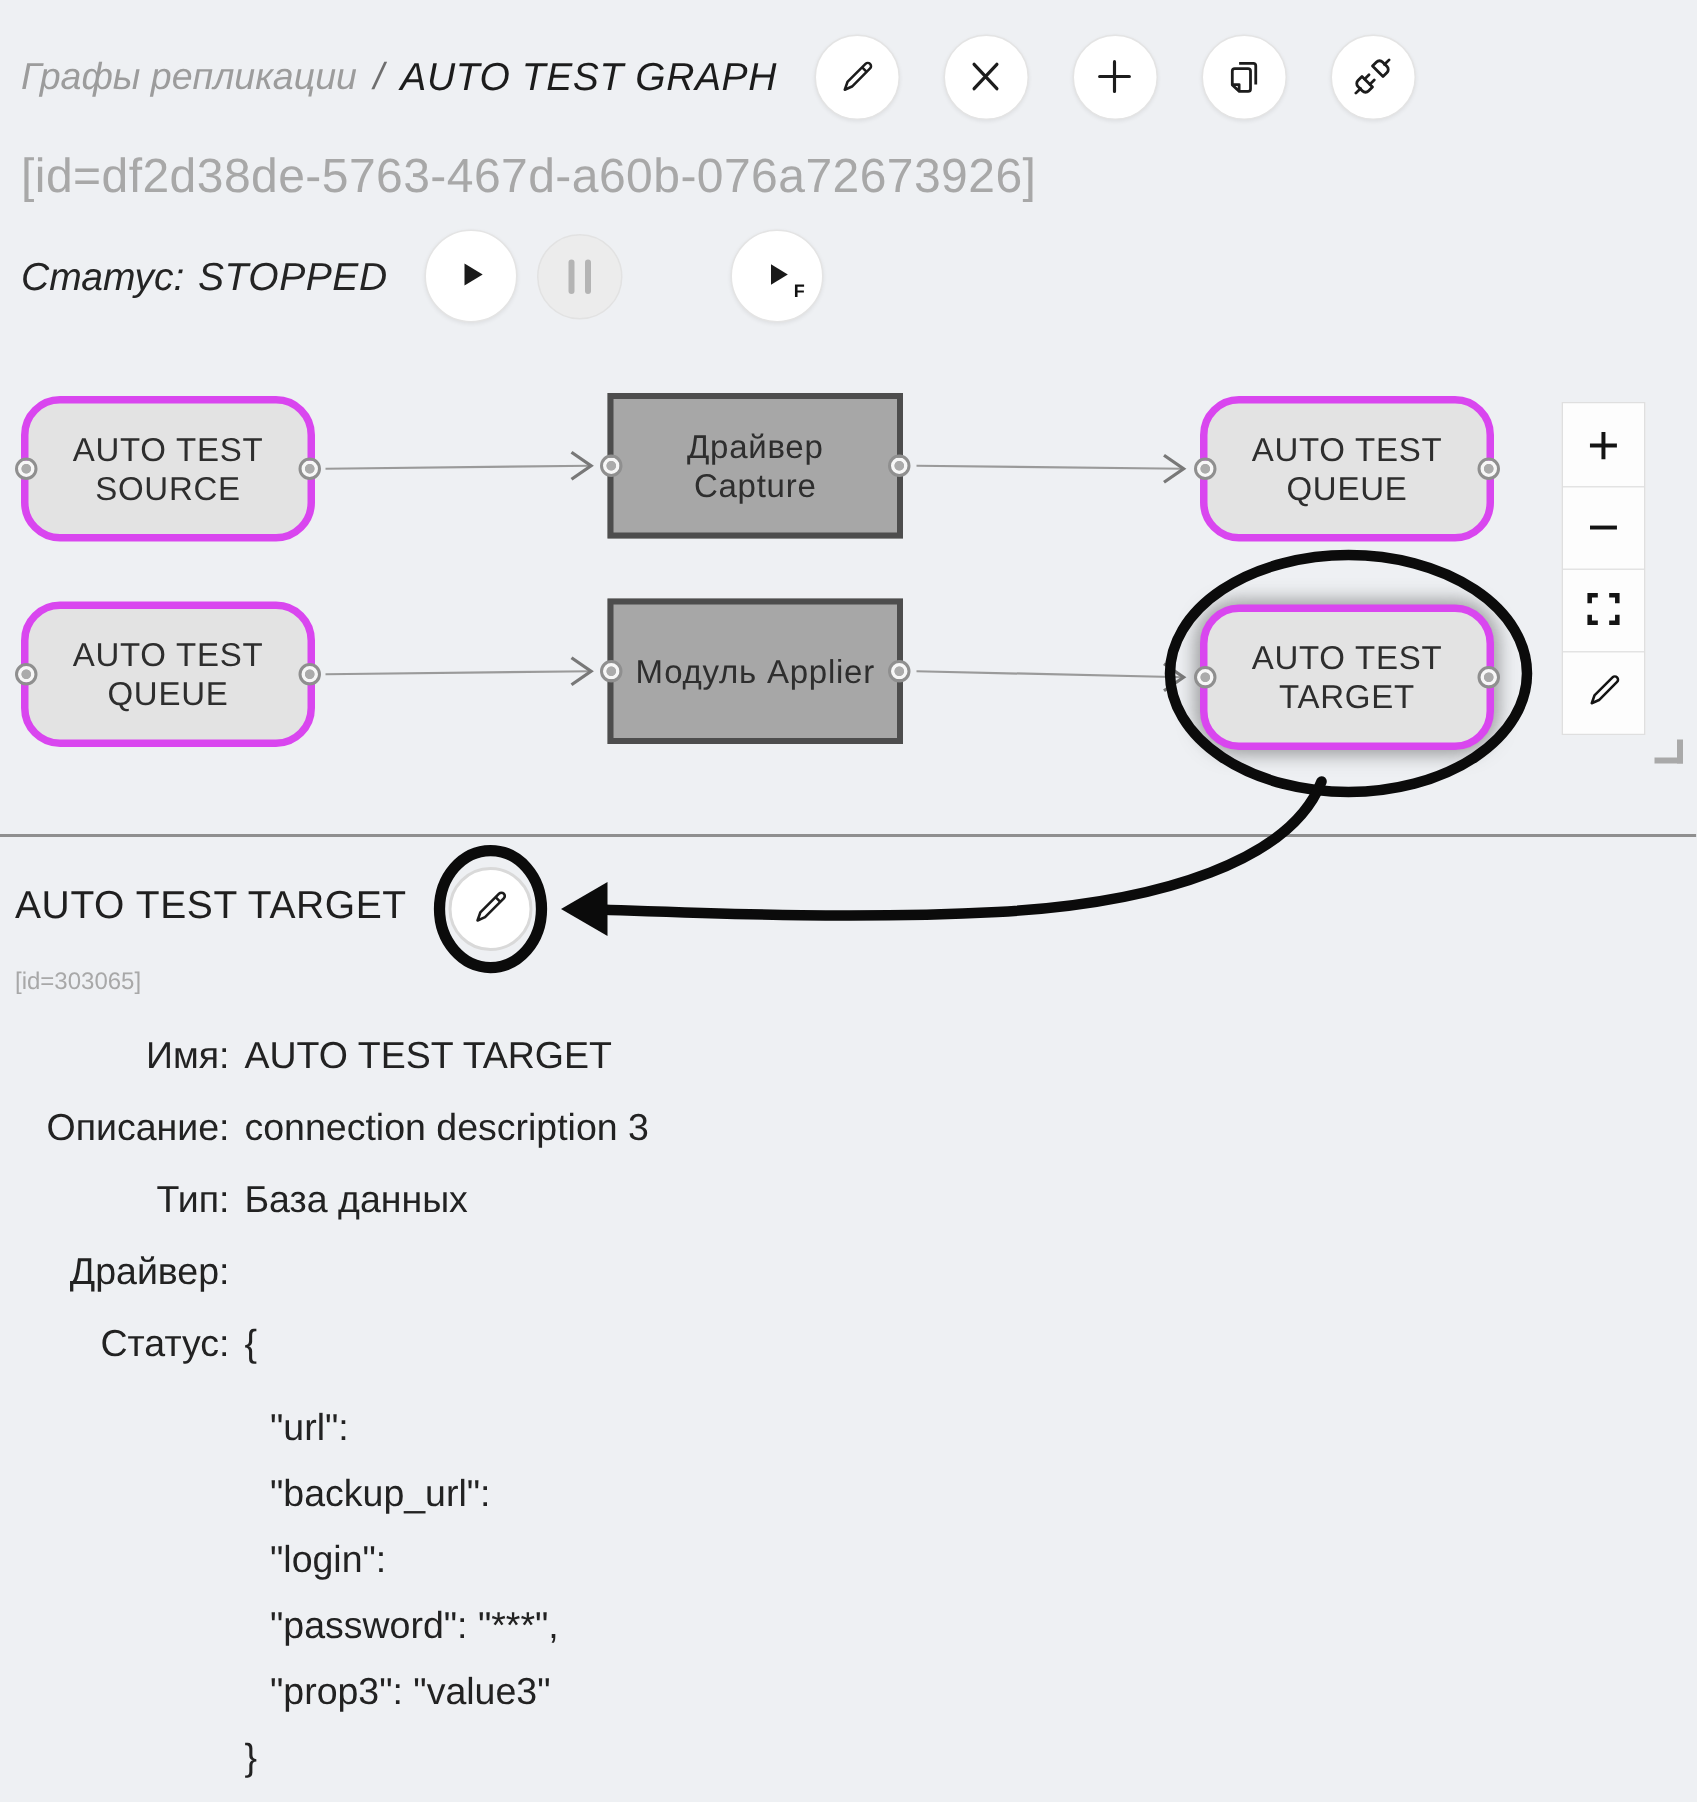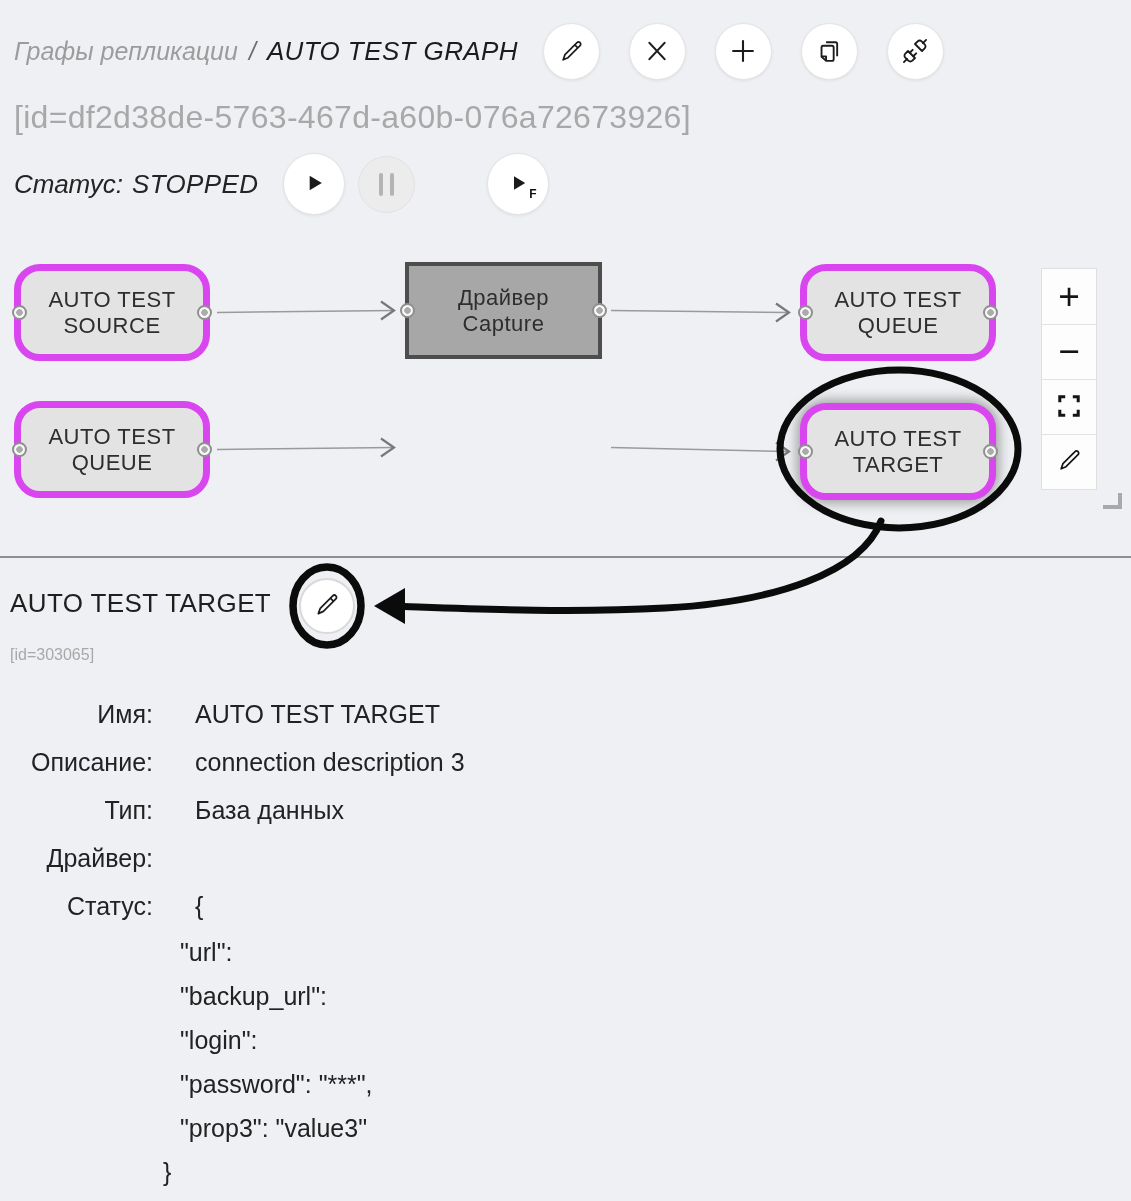--- a/index.html
+++ b/index.html
@@ -92,21 +92,21 @@
   .node {
     position: absolute;
     width: 196px; height: 97px;
     box-sizing: border-box;
     display: flex; align-items: center; justify-content: center;
     text-align: center;
     cursor: pointer;
   }
   .node.endpoint {
     background: #e3e3e3;
-    border: 7px solid #d946ef;
+    border: 5px solid #d946ef;
     border-radius: 26px;
   }
   .node.module {
     width: 197px;
     background: #a7a7a7;
     border: 4px solid #4d4d4d;
   }
   .node.selected { box-shadow: 0 0 12px 3px rgba(90,90,90,0.55); }
   .node-label {
     font-size: 22px;
@@ -185,21 +185,21 @@
     cursor: pointer;
     padding: 0;
   }
   .detail-id-line {
     position: absolute;
     left: 10px; top: 646px;
     font-size: 16px;
     color: #a8a8a8;
   }
   .fields { position: absolute; left: 0; top: 690px; right: 0; }
-  .field-row { display: flex; align-items: center; height: 48px; font-size: 25px; gap: 32px; }
+  .field-row { display: flex; align-items: flex-start; height: 48px; font-size: 25px; }
   .field-label { width: 153px; text-align: right; color: #222; flex: 0 0 auto; }
   .field-value { margin-left: 10px; color: #222; }
   .options { position: absolute; left: 0; top: 930px; right: 0; }
   .opt-line { height: 44px; line-height: 44px; font-size: 25px; color: #222; padding-left: 180px; }
   .opt-line.brace { padding-left: 163px; }
 
   
   .annotation-overlay {
     position: absolute;
     inset: 0;
@@ -322,20 +322,25 @@
     <div class="node endpoint" style="left:800px;top:24px">
       <span class="port left"></span>
       <span class="node-label">AUTO TEST QUEUE</span>
       <span class="port right"></span>
     </div>
     <div class="node endpoint" style="left:14px;top:161px">
       <span class="port left"></span>
       <span class="node-label">AUTO TEST QUEUE</span>
       <span class="port right"></span>
     </div>
+    <div class="node module" style="left:405px;top:159px">
+      <span class="port left"></span>
+      <span class="node-label">Модуль Applier</span>
+      <span class="port right"></span>
+    </div>
     <div class="node endpoint selected" style="left:800px;top:163px">
       <span class="port left"></span>
       <span class="node-label">AUTO TEST TARGET</span>
       <span class="port right"></span>
     </div>
 
     <div class="zoom-toolbar">
       <button class="zoom-btn">
           <span>+</span>
         </button>

